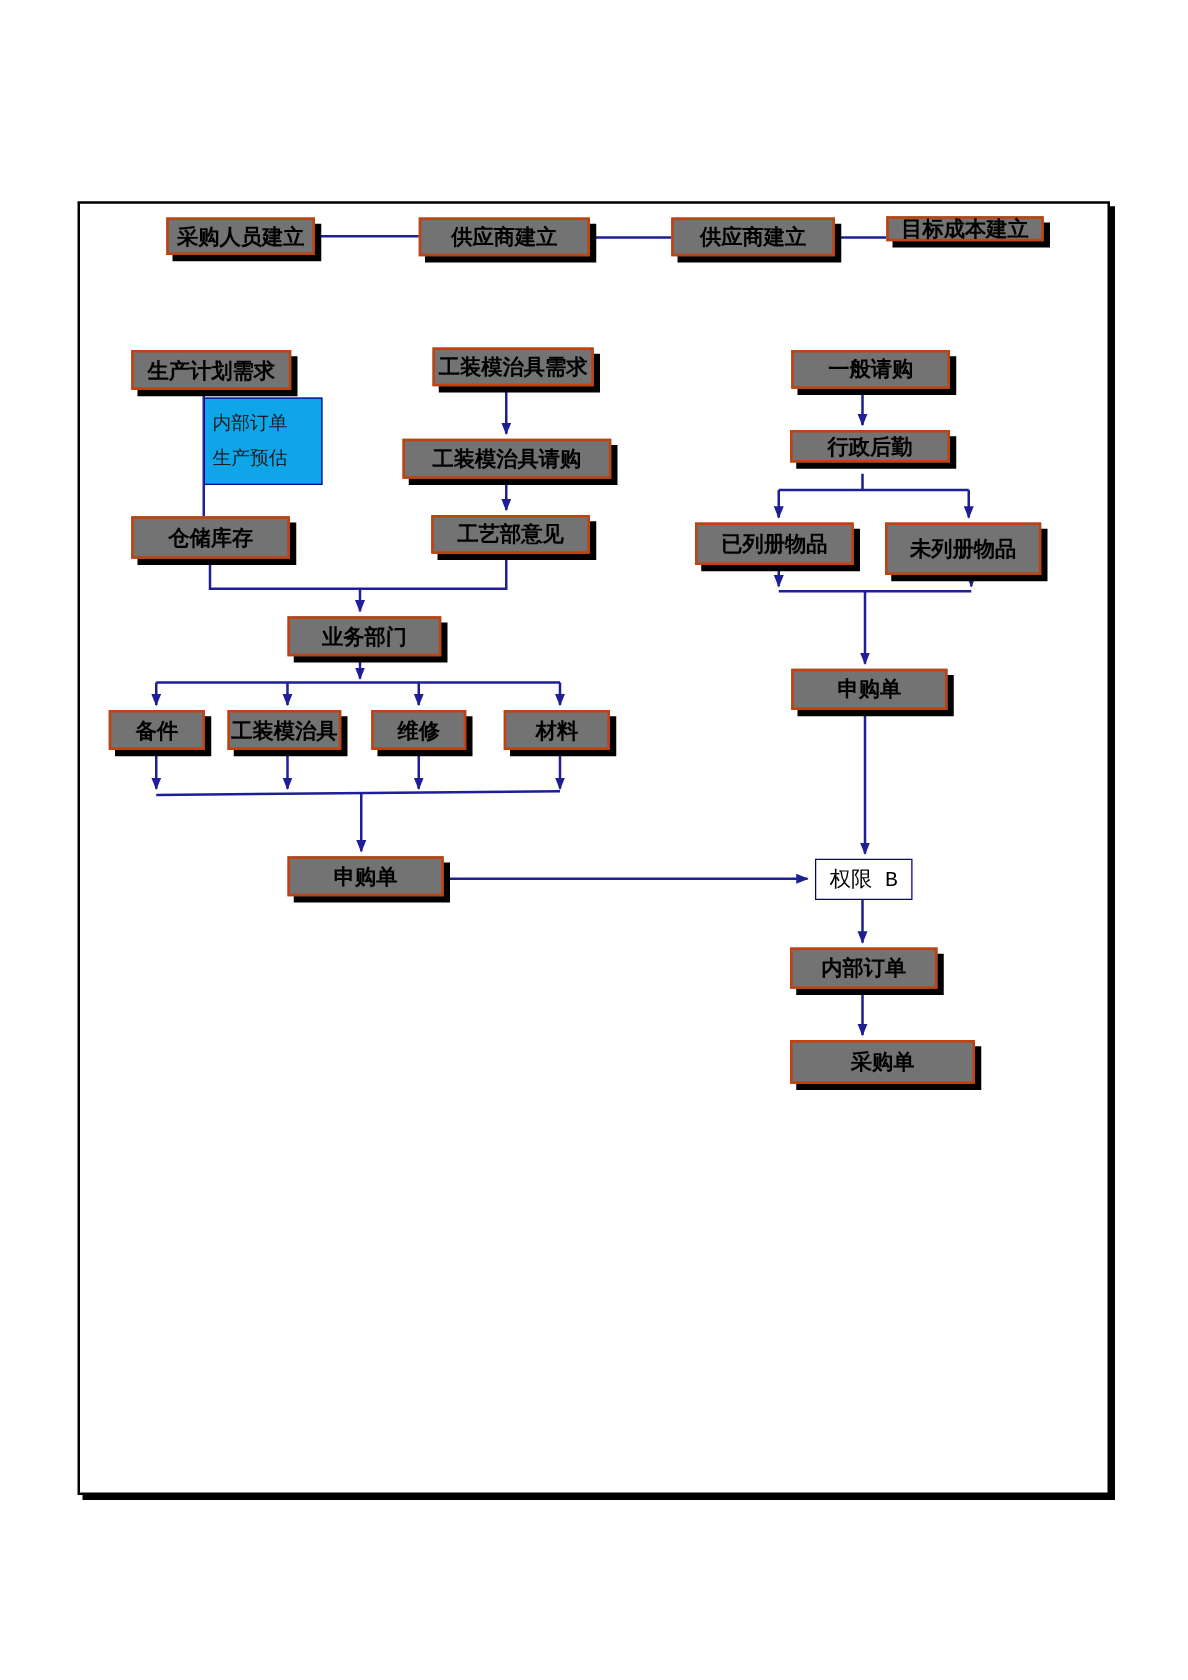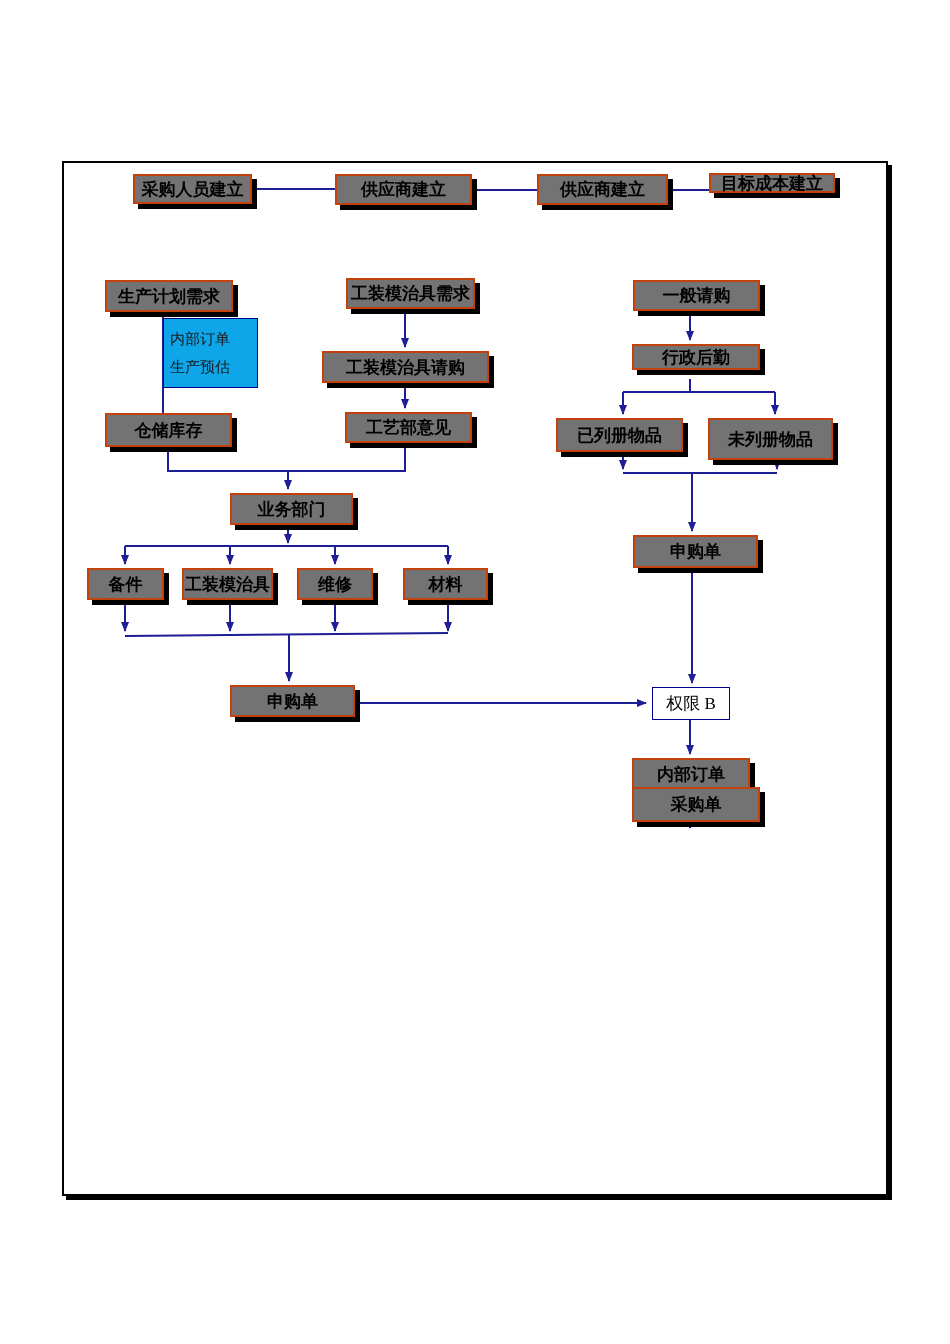--- a/index.html
+++ b/index.html
@@ -10,21 +10,21 @@
          border-bottom:3px solid #000;padding:0 4px 7px 4px;}
   #frame{position:absolute;left:62px;top:161px;width:822px;height:1031px;
          border:2px solid #000;box-shadow:4px 4px 0 #000;background:#fff;}
   svg{position:absolute;left:0;top:0;pointer-events:none;}
   .nb{position:absolute;background:#737373;border:2px solid #c2410c;box-shadow:5px 5px 0 #000;
       display:flex;align-items:center;justify-content:center;
       font-weight:bold;font-size:17px;color:#000;box-sizing:border-box;white-space:nowrap;}
   .nb-plain{position:absolute;background:#fff;border:1px solid #00008B;box-shadow:none;
       display:flex;align-items:center;justify-content:center;
       font-weight:normal;font-size:17px;color:#000;box-sizing:border-box;
-      font-family:Liberation Serif, serif;white-space:nowrap;}
+      font-family:Liberation Mono, monospace;white-space:nowrap;}
   .note-box{position:absolute;background:#0ea5e9;border:1px solid #00008B;box-sizing:border-box;
       font-family:"Liberation Serif",serif;font-size:15px;color:#1a1a1a;
       padding:6px 4px 0 6px;line-height:28px;}
   .note-box div{white-space:nowrap;}
 </style>
 </head>
 <body>
 
 <div id="page">
 
@@ -108,15 +108,15 @@
   <div class="nb" style="left:87px;top:568px;width:77px;height:32px;">备件</div>
   <div class="nb" style="left:182px;top:568px;width:91px;height:32px;">工装模治具</div>
   <div class="nb" style="left:297px;top:568px;width:76px;height:32px;">维修</div>
   <div class="nb" style="left:403px;top:568px;width:85px;height:32px;">材料</div>
 
   <div class="nb" style="left:230px;top:685px;width:125px;height:32px;">申购单</div>
   <div class="nb" style="left:633px;top:535px;width:125px;height:33px;">申购单</div>
 
   <div class="nb-plain" style="left:652px;top:687px;width:78px;height:33px;">权限 B</div>
   <div class="nb" style="left:632px;top:758px;width:118px;height:33px;">内部订单</div>
-  <div class="nb" style="left:632px;top:787px;width:128px;height:35px;">采购单</div>
+  <div class="nb" style="left:632px;top:832px;width:148px;height:35px;">采购单</div>
 
 </div>
 
 </body></html>

